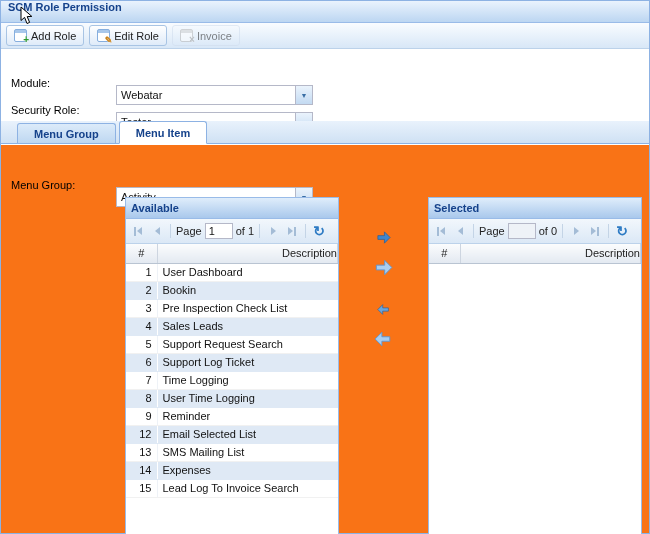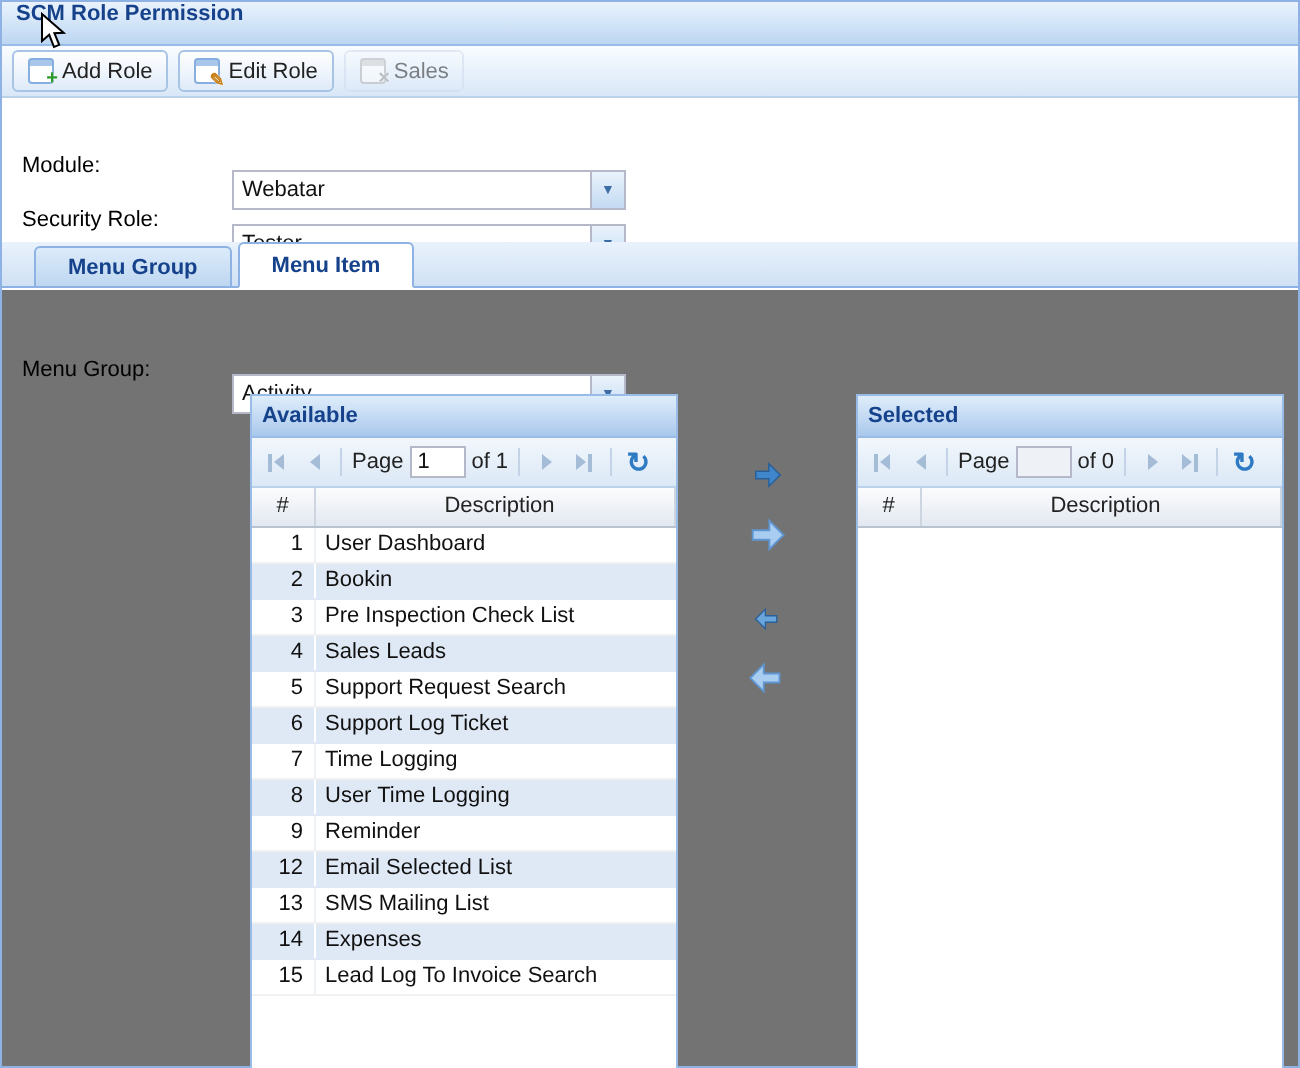--- a/index.html
+++ b/index.html
@@ -75,21 +75,21 @@
   }
   .tab {
     height:20px; padding:0 16px; display:flex; align-items:center; justify-content:center;
     border:1px solid #8db2e3; border-bottom:none; border-radius:3px 3px 0 0;
     background:linear-gradient(#dcebfa,#bed7f1);
     color:#15428b; font-weight:bold; cursor:pointer;
   }
   .tab.active { height:23px; margin-bottom:-1px; background:#fff; border-bottom:1px solid #fff; }
 
   
-  .tab-body { position:absolute; left:0; right:0; top:144px; bottom:0; background:#737373; }
+  .tab-body { position:absolute; left:0; right:0; top:144px; bottom:0; background:#f97316; }
   .row-menugroup { position:absolute; left:10px; top:18px; display:flex; align-items:center; }
 
   .selector-region { position:absolute; left:0; right:0; top:52px; bottom:0; }
 
   
   .panel {
     position:absolute; top:0; width:214px; height:339px;
     border:1px solid #99bbe8; background:#fff;
     display:flex; flex-direction:column; overflow:hidden;
   }
@@ -127,21 +127,21 @@
   }
   .pg-input.off { background:#eef2f7; color:#888; }
   .pg-refresh { color:#2e7bc4; font-size:14px; font-weight:bold; }
 
   
   .grid { flex:1; overflow:hidden; background:#fff; }
   table.grid-table { width:100%; border-collapse:collapse; table-layout:fixed; }
   .grid-table th {
     height:19px; background:linear-gradient(#fbfcfd,#e3e9f1);
     border-right:1px solid #cdd5e0; border-bottom:1px solid #b9c4d2;
-    font-weight:normal; color:#222; text-align:center; padding-left:5px; font-size:11px;
+    font-weight:normal; color:#222; text-align:right; padding-left:5px; font-size:11px;
   }
   .grid-table th.col-num { width:31px; text-align:center; padding-left:0; }
   .grid-table td {
     height:18px; font-size:11px; color:#111; padding-left:5px;
     border-bottom:1px solid #f1f1f1; background:#fff;
     white-space:nowrap; overflow:hidden;
   }
   .grid-table td.col-num { text-align:right; padding-right:5px; padding-left:0; border-right:1px solid #eef2f7; }
   .grid-table tr.alt td { background:#dfe9f5; border-bottom-color:#dfe9f5; }
   .grid-table tr.alt td.col-num { border-right-color:#ffffff; }
@@ -176,21 +176,21 @@
     <div class="tb-btn">
       <span class="tb-icon">
           <i class="glyph edit-g">✎</i>
         </span>
       <span>Edit Role</span>
     </div>
     <div class="tb-btn disabled">
       <span class="tb-icon gray">
           <i class="glyph del-g">×</i>
         </span>
-      <span>Sales</span>
+      <span>Invoice</span>
     </div>
   </div>
 
   <div class="form-row row-module">
     <span class="form-label">Module:</span>
     <div class="combo">
       <span class="combo-text">Webatar</span>
       <span class="combo-trigger">
           <span>▼</span>
         </span>

